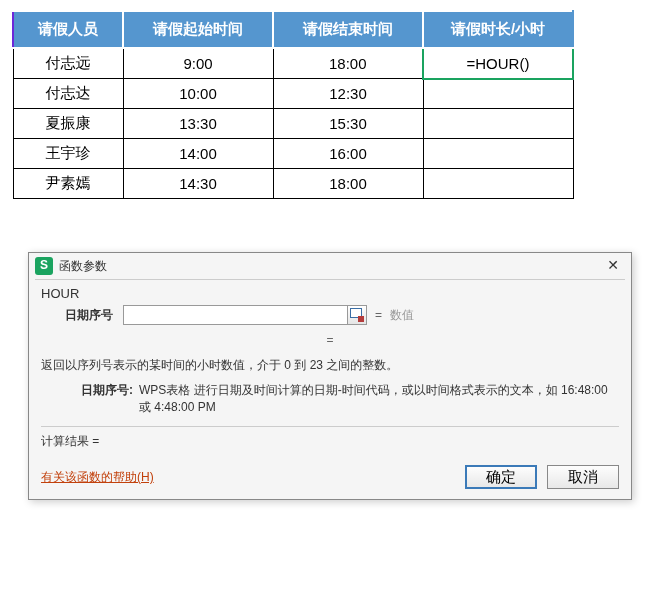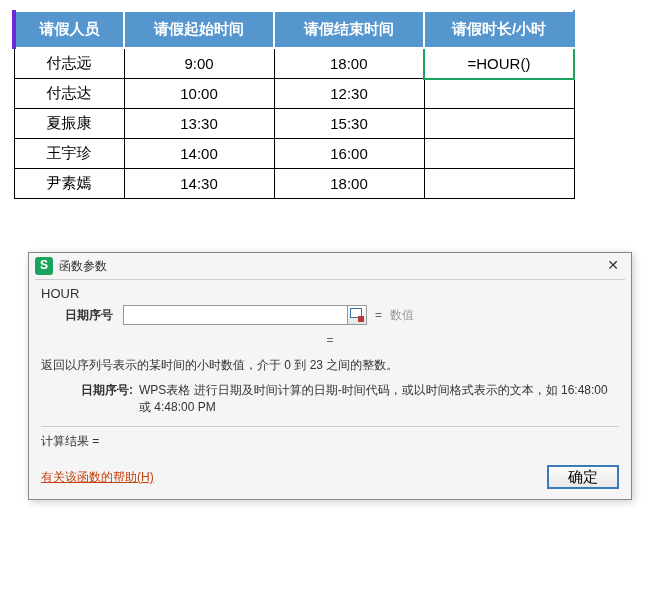--- a/index.html
+++ b/index.html
@@ -17,21 +17,21 @@
     }
     .spreadsheet th {
       background: #5596cf;
       color: #fff;
       font-weight: bold;
       padding: 8px 4px;
       border: 2px solid #fff;
       text-align: center;
       font-size: 15px;
     }
-    .spreadsheet th:first-child { border-left: 4px solid #6d28d9; text-align: center; }
+    .spreadsheet th:first-child { border-left: 2px solid #6d28d9; text-align: center; }
     .spreadsheet th:last-child { border-right: 2px solid #5596cf; }
     .spreadsheet td {
       border: 1px solid #000;
       padding: 5px 8px;
       text-align: center;
       background: #fff;
       font-size: 15px;
       height: 30px;
     }
     .col-name { width: 110px; }
@@ -241,14 +241,15 @@
     </div>
     <div class="dialog-sep2"></div>
     <div class="calc-result">
       <span>计算结果 =</span>
       <span></span>
     </div>
   </div>
   <div class="dialog-footer">
     <a class="help-link">有关该函数的帮助(H)</a>
     <button class="btn btn-primary">确定</button>
+    <button class="btn">取消</button>
   </div>
 </div>
 
 </body></html>

